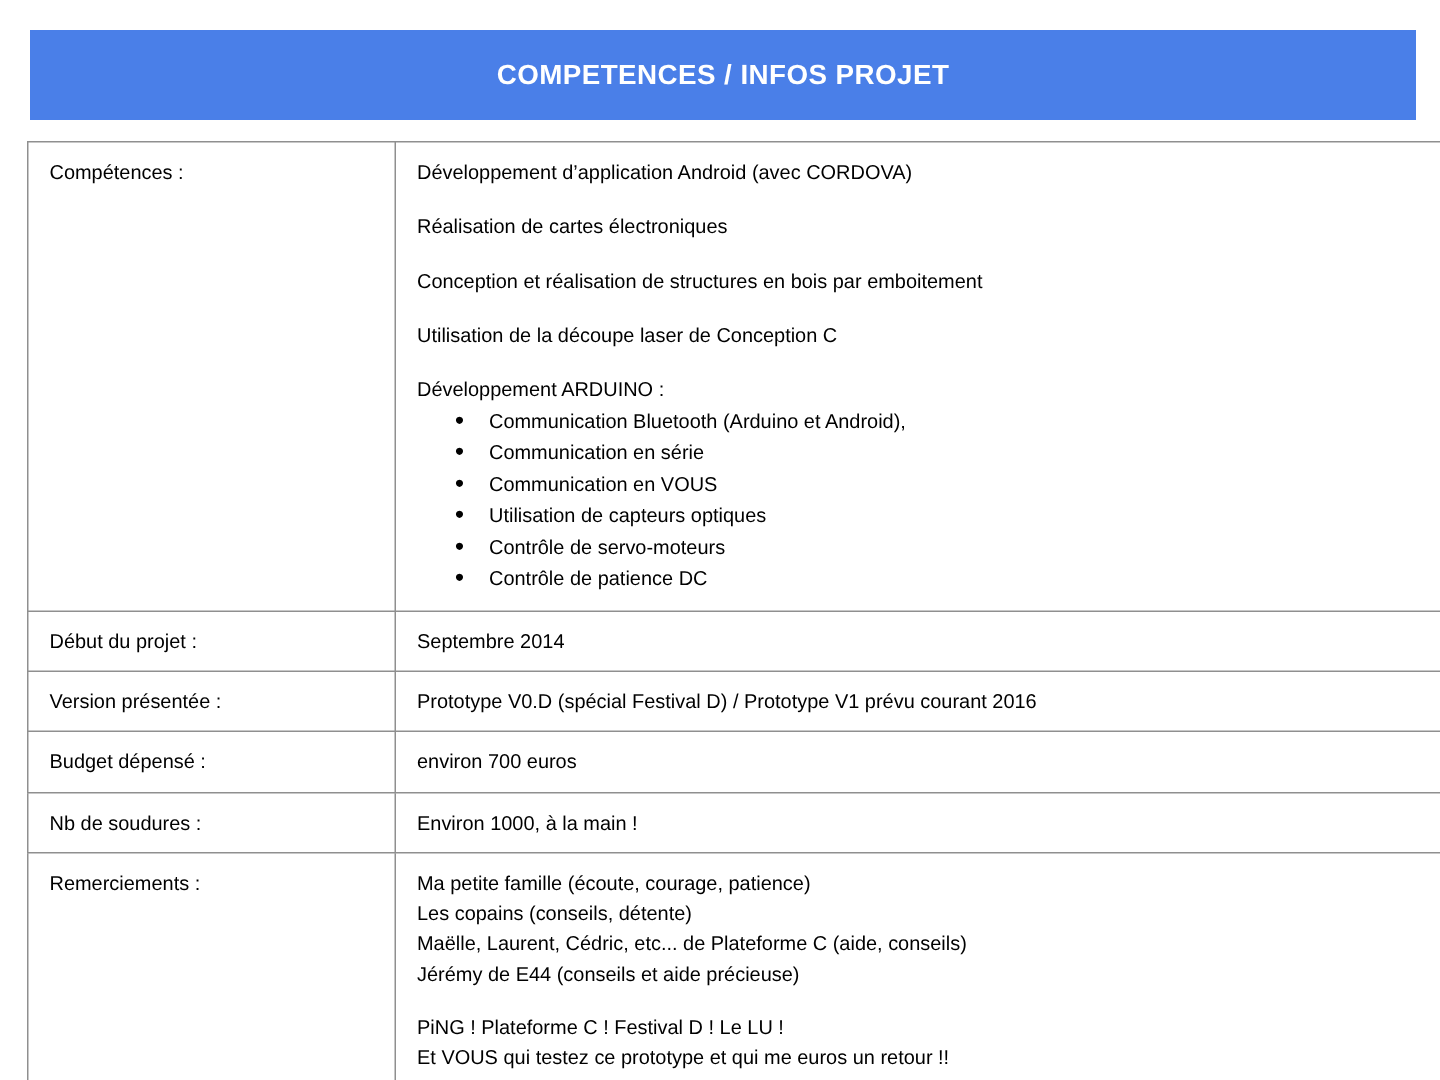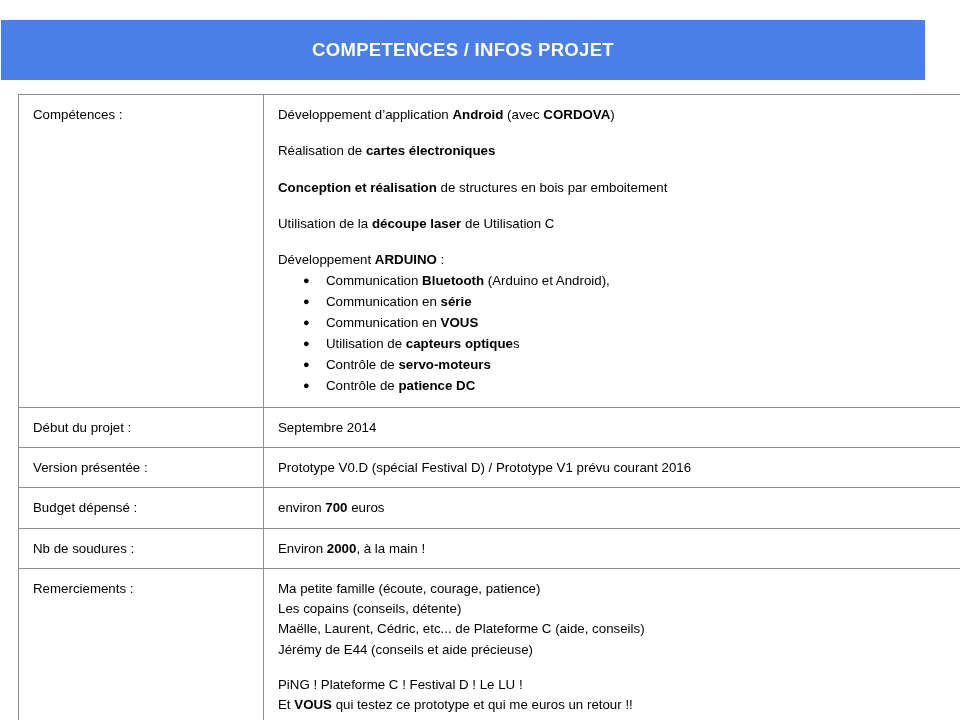--- a/index.html
+++ b/index.html
@@ -16,21 +16,21 @@
   }
   .page {
     position: relative;
     width: 960px;
     height: 720px;
     background: #ffffff;
     box-sizing: border-box;
   }
   .header-band {
     position: absolute;
-    left: 1px;
+    left: 20px;
     top: 20px;
     width: 924px;
     height: 60px;
     background: #4a7fe8;
     display: flex;
     align-items: center;
     justify-content: center;
   }
   .header-title {
     color: #ffffff;
@@ -84,40 +84,40 @@
     font-size: 11px;
     line-height: 1.75;
   }
   .line {
     margin: 0;
     line-height: 1.52;
   }
   .spacer {
     height: 15px;
   }
-  b, strong { font-weight: bold; }
+  b, strong { font-weight: normal; }
 </style>
 </head>
 <body>
 
 <div class="page">
 
   <div class="header-band">
     <div class="header-title">COMPETENCES / INFOS PROJET</div>
   </div>
 
   <table class="info-table">
     <tbody>
       <tr>
         <td class="label-cell">Compétences :</td>
         <td class="value-cell">
           <p class="para"><span>Développement d’application </span><b>Android</b><span> (avec </span><b>CORDOVA</b><span>)</span></p>
           <p class="para"><span>Réalisation de </span><b>cartes électroniques</b></p>
           <p class="para"><b>Conception et réalisation</b><span> de structures en bois par emboitement</span></p>
-          <p class="para"><span>Utilisation de la </span><b>découpe laser</b><span> de Utilisation C</span></p>
+          <p class="para"><span>Utilisation de la </span><b>découpe laser</b><span> de Conception C</span></p>
           <p class="tight"><span>Développement </span><b>ARDUINO</b><span> :</span></p>
           <ul class="bullets">
             <li><span>Communication </span><b>Bluetooth</b><span> (Arduino et Android),</span></li>
             <li><span>Communication en </span><b>série</b><span></span></li>
             <li><span>Communication en </span><b>VOUS</b><span></span></li>
             <li><span>Utilisation de </span><b>capteurs optique</b><span>s</span></li>
             <li><span>Contrôle de </span><b>servo-moteurs</b><span></span></li>
             <li><span>Contrôle de </span><b>patience DC</b><span></span></li>
           </ul>
         </td>
@@ -133,21 +133,21 @@
         <td class="value-cell">Prototype V0.D (spécial Festival D) / Prototype V1 prévu courant 2016</td>
       </tr>
 
       <tr>
         <td class="label-cell">Budget dépensé :</td>
         <td class="value-cell"><span>environ </span><b>700</b><span> euros</span></td>
       </tr>
 
       <tr>
         <td class="label-cell">Nb de soudures :</td>
-        <td class="value-cell"><span>Environ </span><b>2000</b><span>, à la main !</span></td>
+        <td class="value-cell"><span>Environ </span><b>1000</b><span>, à la main !</span></td>
       </tr>
 
       <tr>
         <td class="label-cell">Remerciements :</td>
         <td class="value-cell">
           <p class="line">Ma petite famille (écoute, courage, patience)</p>
           <p class="line">Les copains (conseils, détente)</p>
           <p class="line">Maëlle, Laurent, Cédric, etc... de Plateforme C (aide, conseils)</p>
           <p class="line">Jérémy de E44 (conseils et aide précieuse)</p>
           <div class="spacer"></div>

